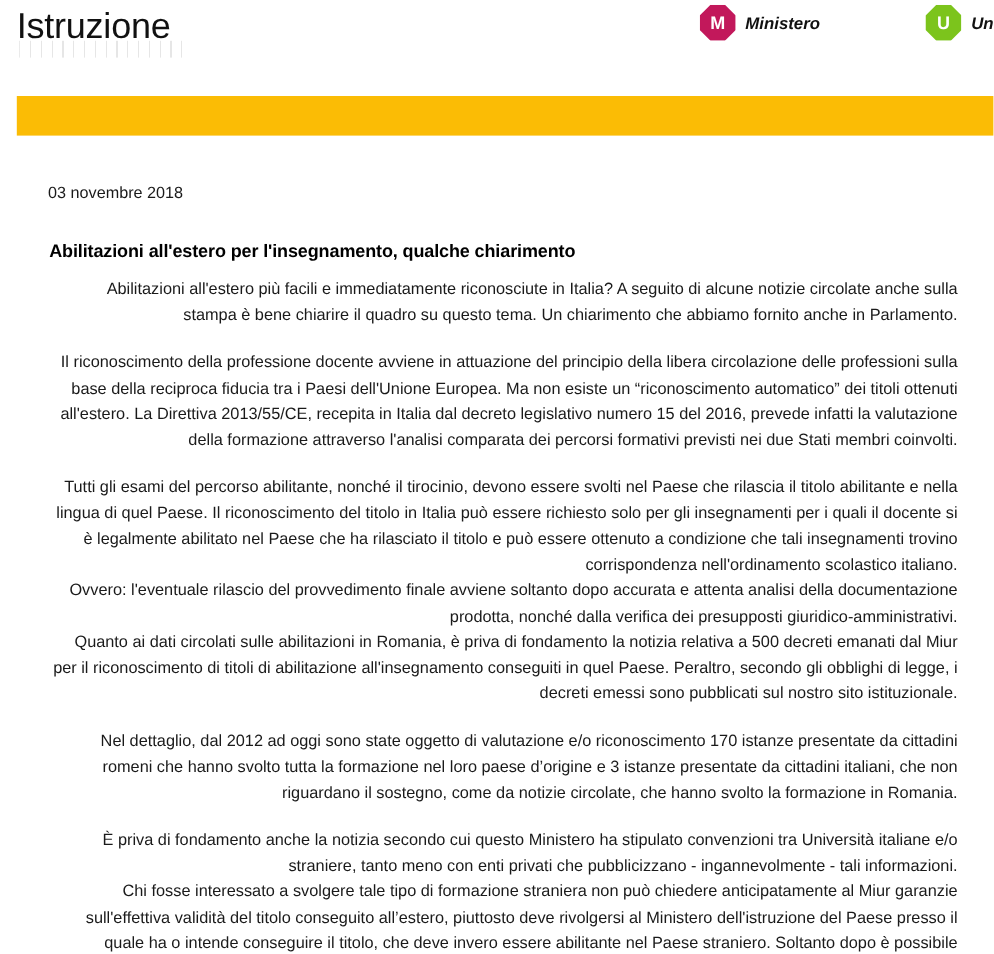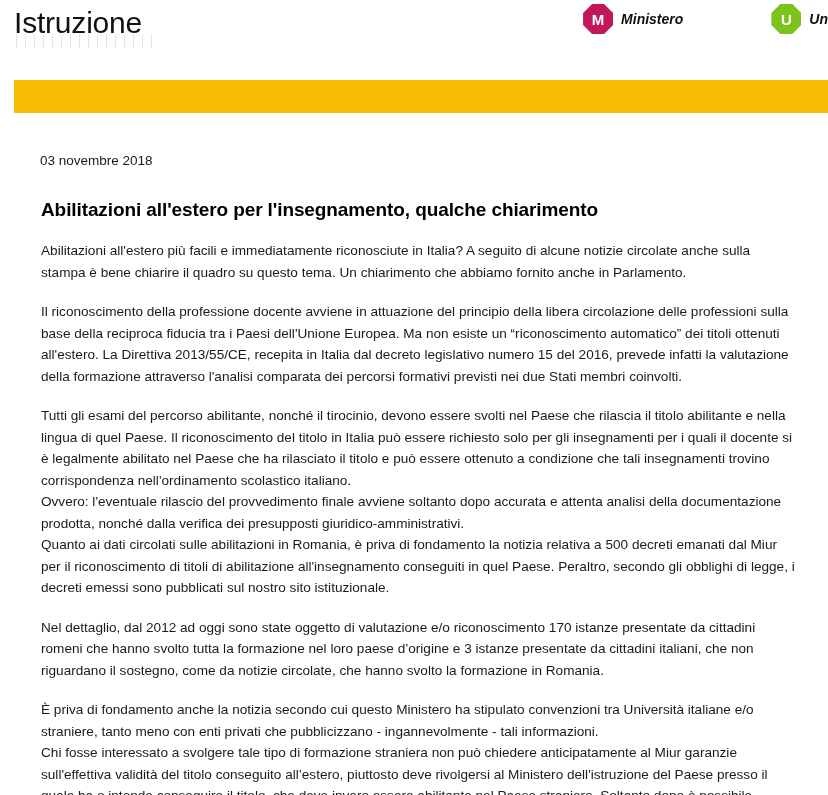--- a/index.html
+++ b/index.html
@@ -119,33 +119,33 @@
     margin: 0 0 28px 0;
   }
   .breadcrumb {
     font-size: 13.5px;
     color: #1a1a1a;
     line-height: 17px;
     margin: 0 0 1px 1px;
     white-space: nowrap;
   }
   .article-title {
-    font-size: 19px;
+    font-size: 15px;
     font-weight: 700;
     color: #000000;
     line-height: 24px;
-    margin: 0 0 18px 1px;
+    margin: 0 0 8px 1px;
     letter-spacing: -0.1px;
   }
   .article-body p {
     font-size: 13.6px;
     line-height: 21.5px;
     color: #1a1a1a;
     margin: 0 0 18px 1px;
-    text-align: left;
+    text-align: right;
   }
   .article-body p:last-child { margin-bottom: 0; }
 </style>
 </head>
 <body>
 
 <div class="site-header">
   <div class="brand-title">Istruzione</div>
   <div class="brand-ghost"></div>
 

